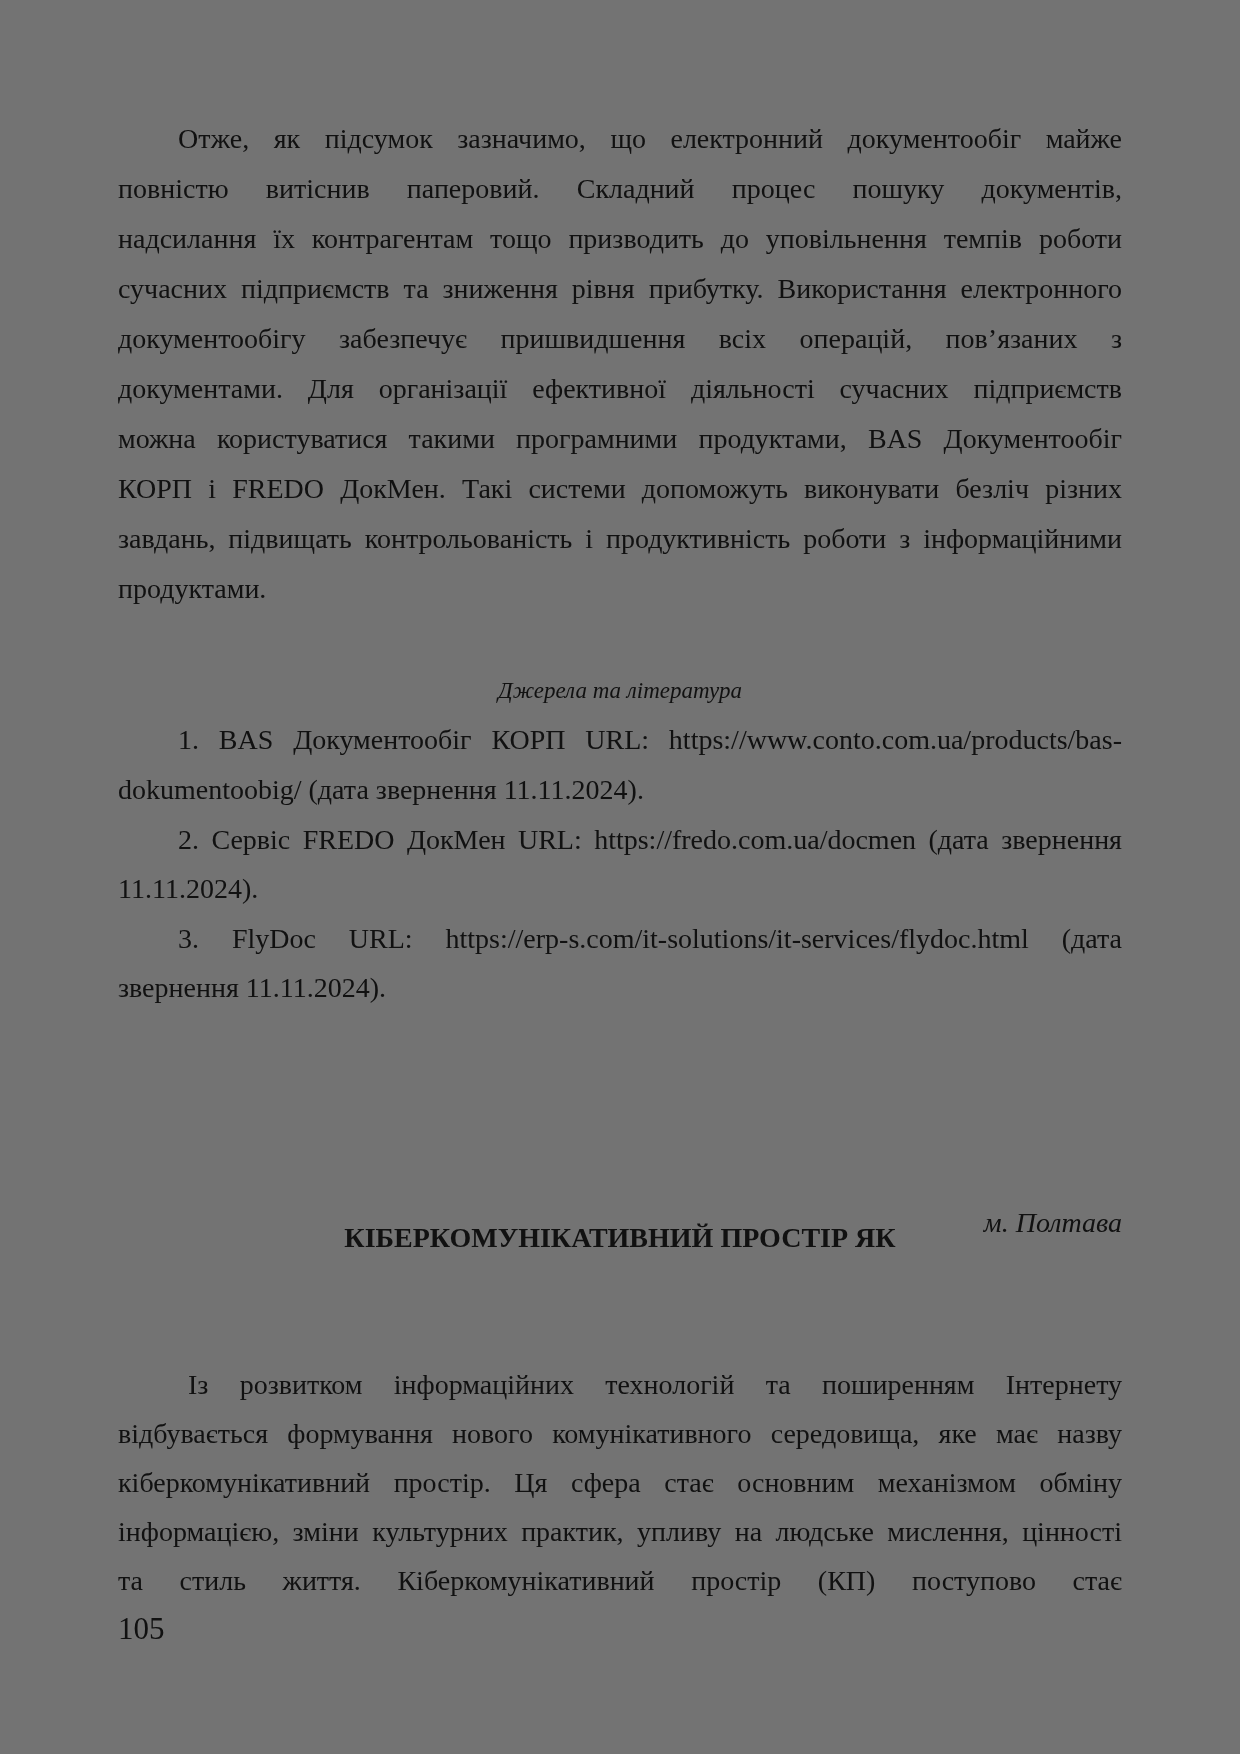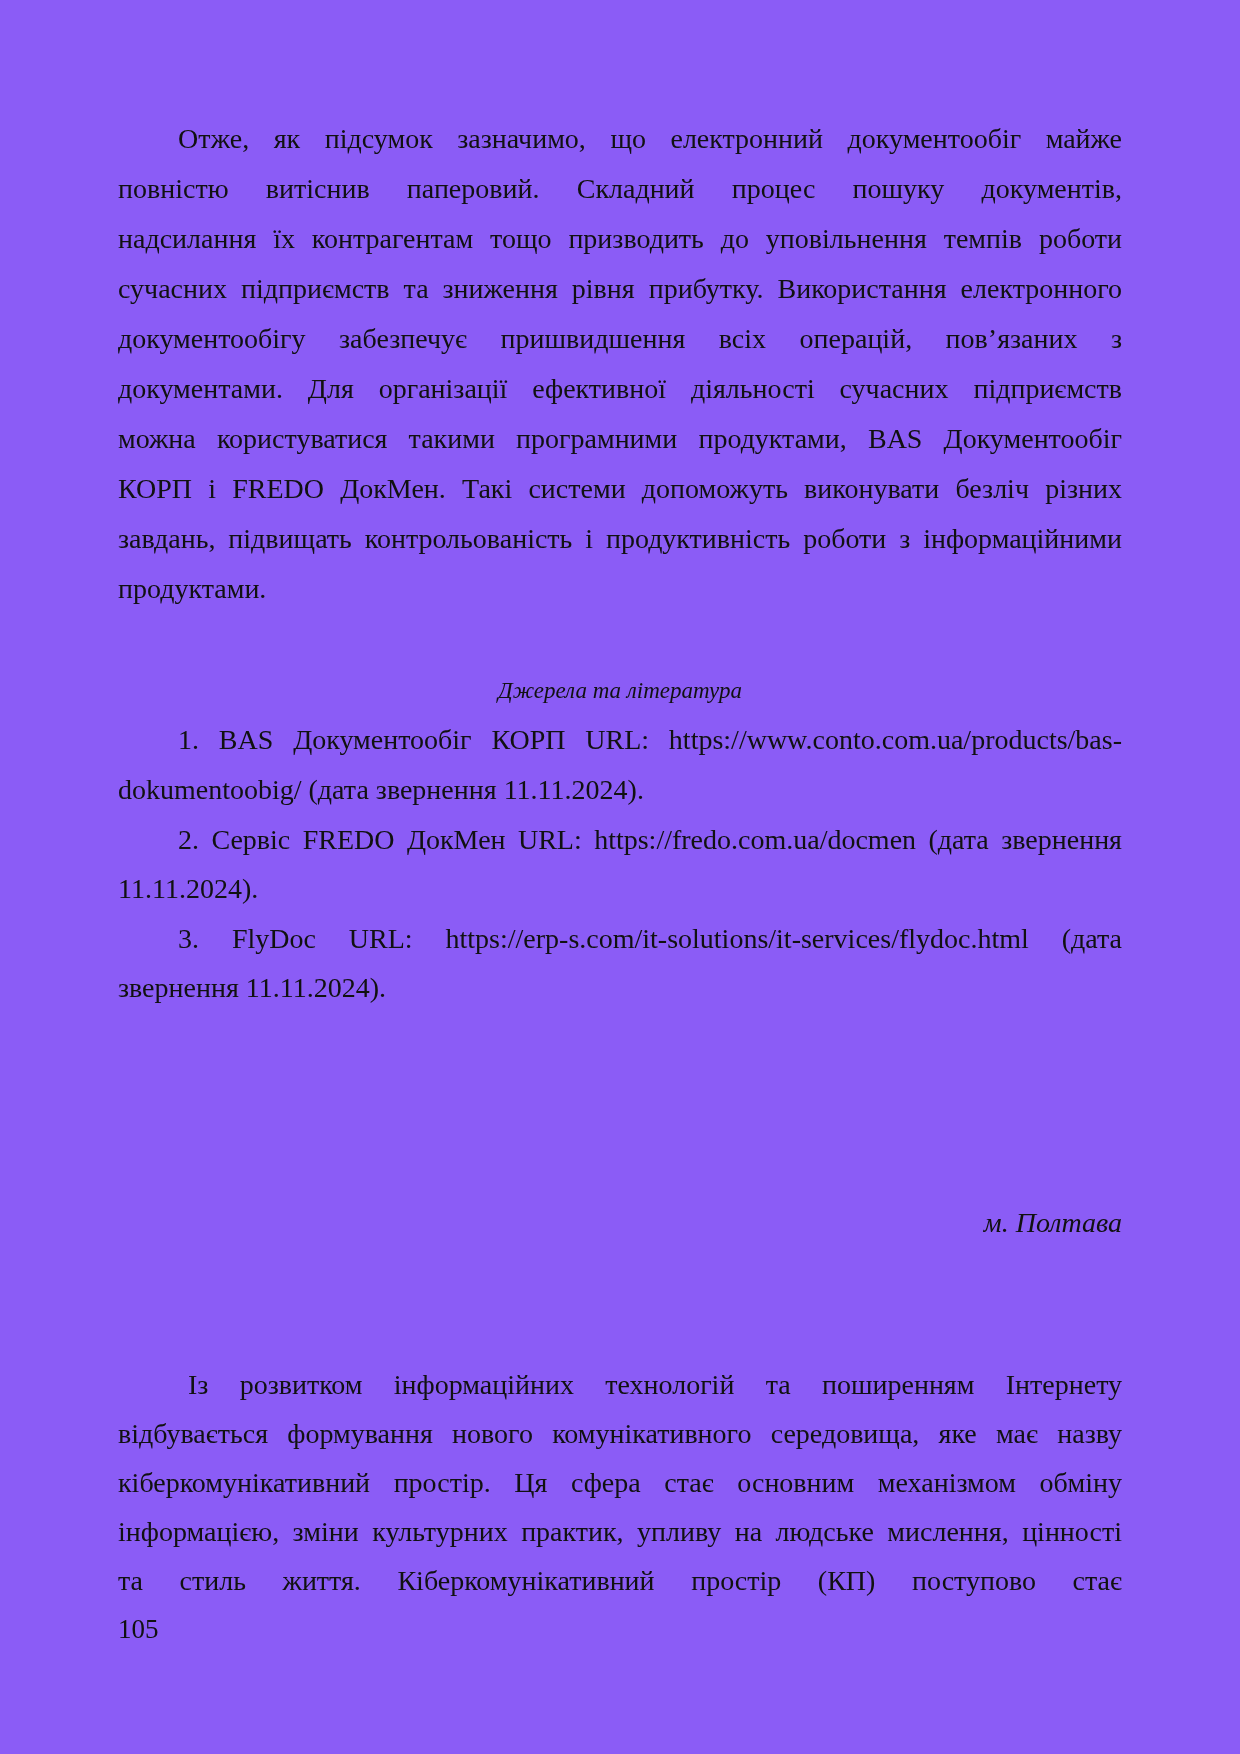--- a/index.html
+++ b/index.html
@@ -12,21 +12,21 @@
     height: 1754px;
     position: relative;
     overflow: hidden;
     font-family: "Liberation Serif", "DejaVu Serif", serif;
     color: #111111;
   }
   .page {
     position: absolute;
     left: 0; top: 0;
     width: 1240px; height: 1754px;
-    background: #8b5cf6;
+    background: #737373;
   }
   .block {
     position: absolute;
     left: 118px;
     width: 1004px;
     font-size: 28px;
   }
   .line {
     position: absolute;
     left: 0;
@@ -79,21 +79,21 @@
     left: 118px;
     width: 1004px;
     text-align: center;
     font-weight: bold;
     font-size: 28px;
     line-height: 50px;
   }
   .page-number {
     position: absolute;
     left: 118px;
-    font-size: 27px;
+    font-size: 31px;
     line-height: 30px;
   }
 </style>
 </head>
 <body>
 
 <div class="page">
 
   <div class="block" style="top:114px;">
     <div class="line indent" style="top:0px;">Отже, як підсумок зазначимо, що електронний документообіг майже</div>
@@ -114,20 +114,21 @@
     <div class="line indent" style="top:0px;">1. BAS Документообіг КОРП URL: https://www.conto.com.ua/products/bas-</div>
     <div class="line last" style="top:50px;">dokumentoobig/ (дата звернення 11.11.2024).</div>
     <div class="line indent" style="top:100px;">2. Сервіс FREDO ДокМен URL: https://fredo.com.ua/docmen (дата звернення</div>
     <div class="line last" style="top:149px;">11.11.2024).</div>
     <div class="line indent" style="top:199px;">3. FlyDoc URL: https://erp-s.com/it-solutions/it-services/flydoc.html (дата</div>
     <div class="line last" style="top:248px;">звернення 11.11.2024).</div>
   </div>
 
   <div class="city" style="top:1164px;">м. Полтава</div>
 
+  <div class="title-line" style="top:1213px;">КІБЕРКОМУНІКАТИВНИЙ ПРОСТІР ЯК</div>
 
   <div class="block" style="top:1360px;">
     <div class="line indent2" style="top:0px;">Із розвитком інформаційних технологій та поширенням Інтернету</div>
     <div class="line" style="top:49px;">відбувається формування нового комунікативного середовища, яке має назву</div>
     <div class="line" style="top:98px;">кіберкомунікативний простір. Ця сфера стає основним механізмом обміну</div>
     <div class="line" style="top:147px;">інформацією, зміни культурних практик, упливу на людське мислення, цінності</div>
     <div class="line" style="top:196px;">та стиль життя. Кіберкомунікативний простір (КП) поступово стає</div>
   </div>
 
   <div class="page-number" style="top:1614px;">105</div>

